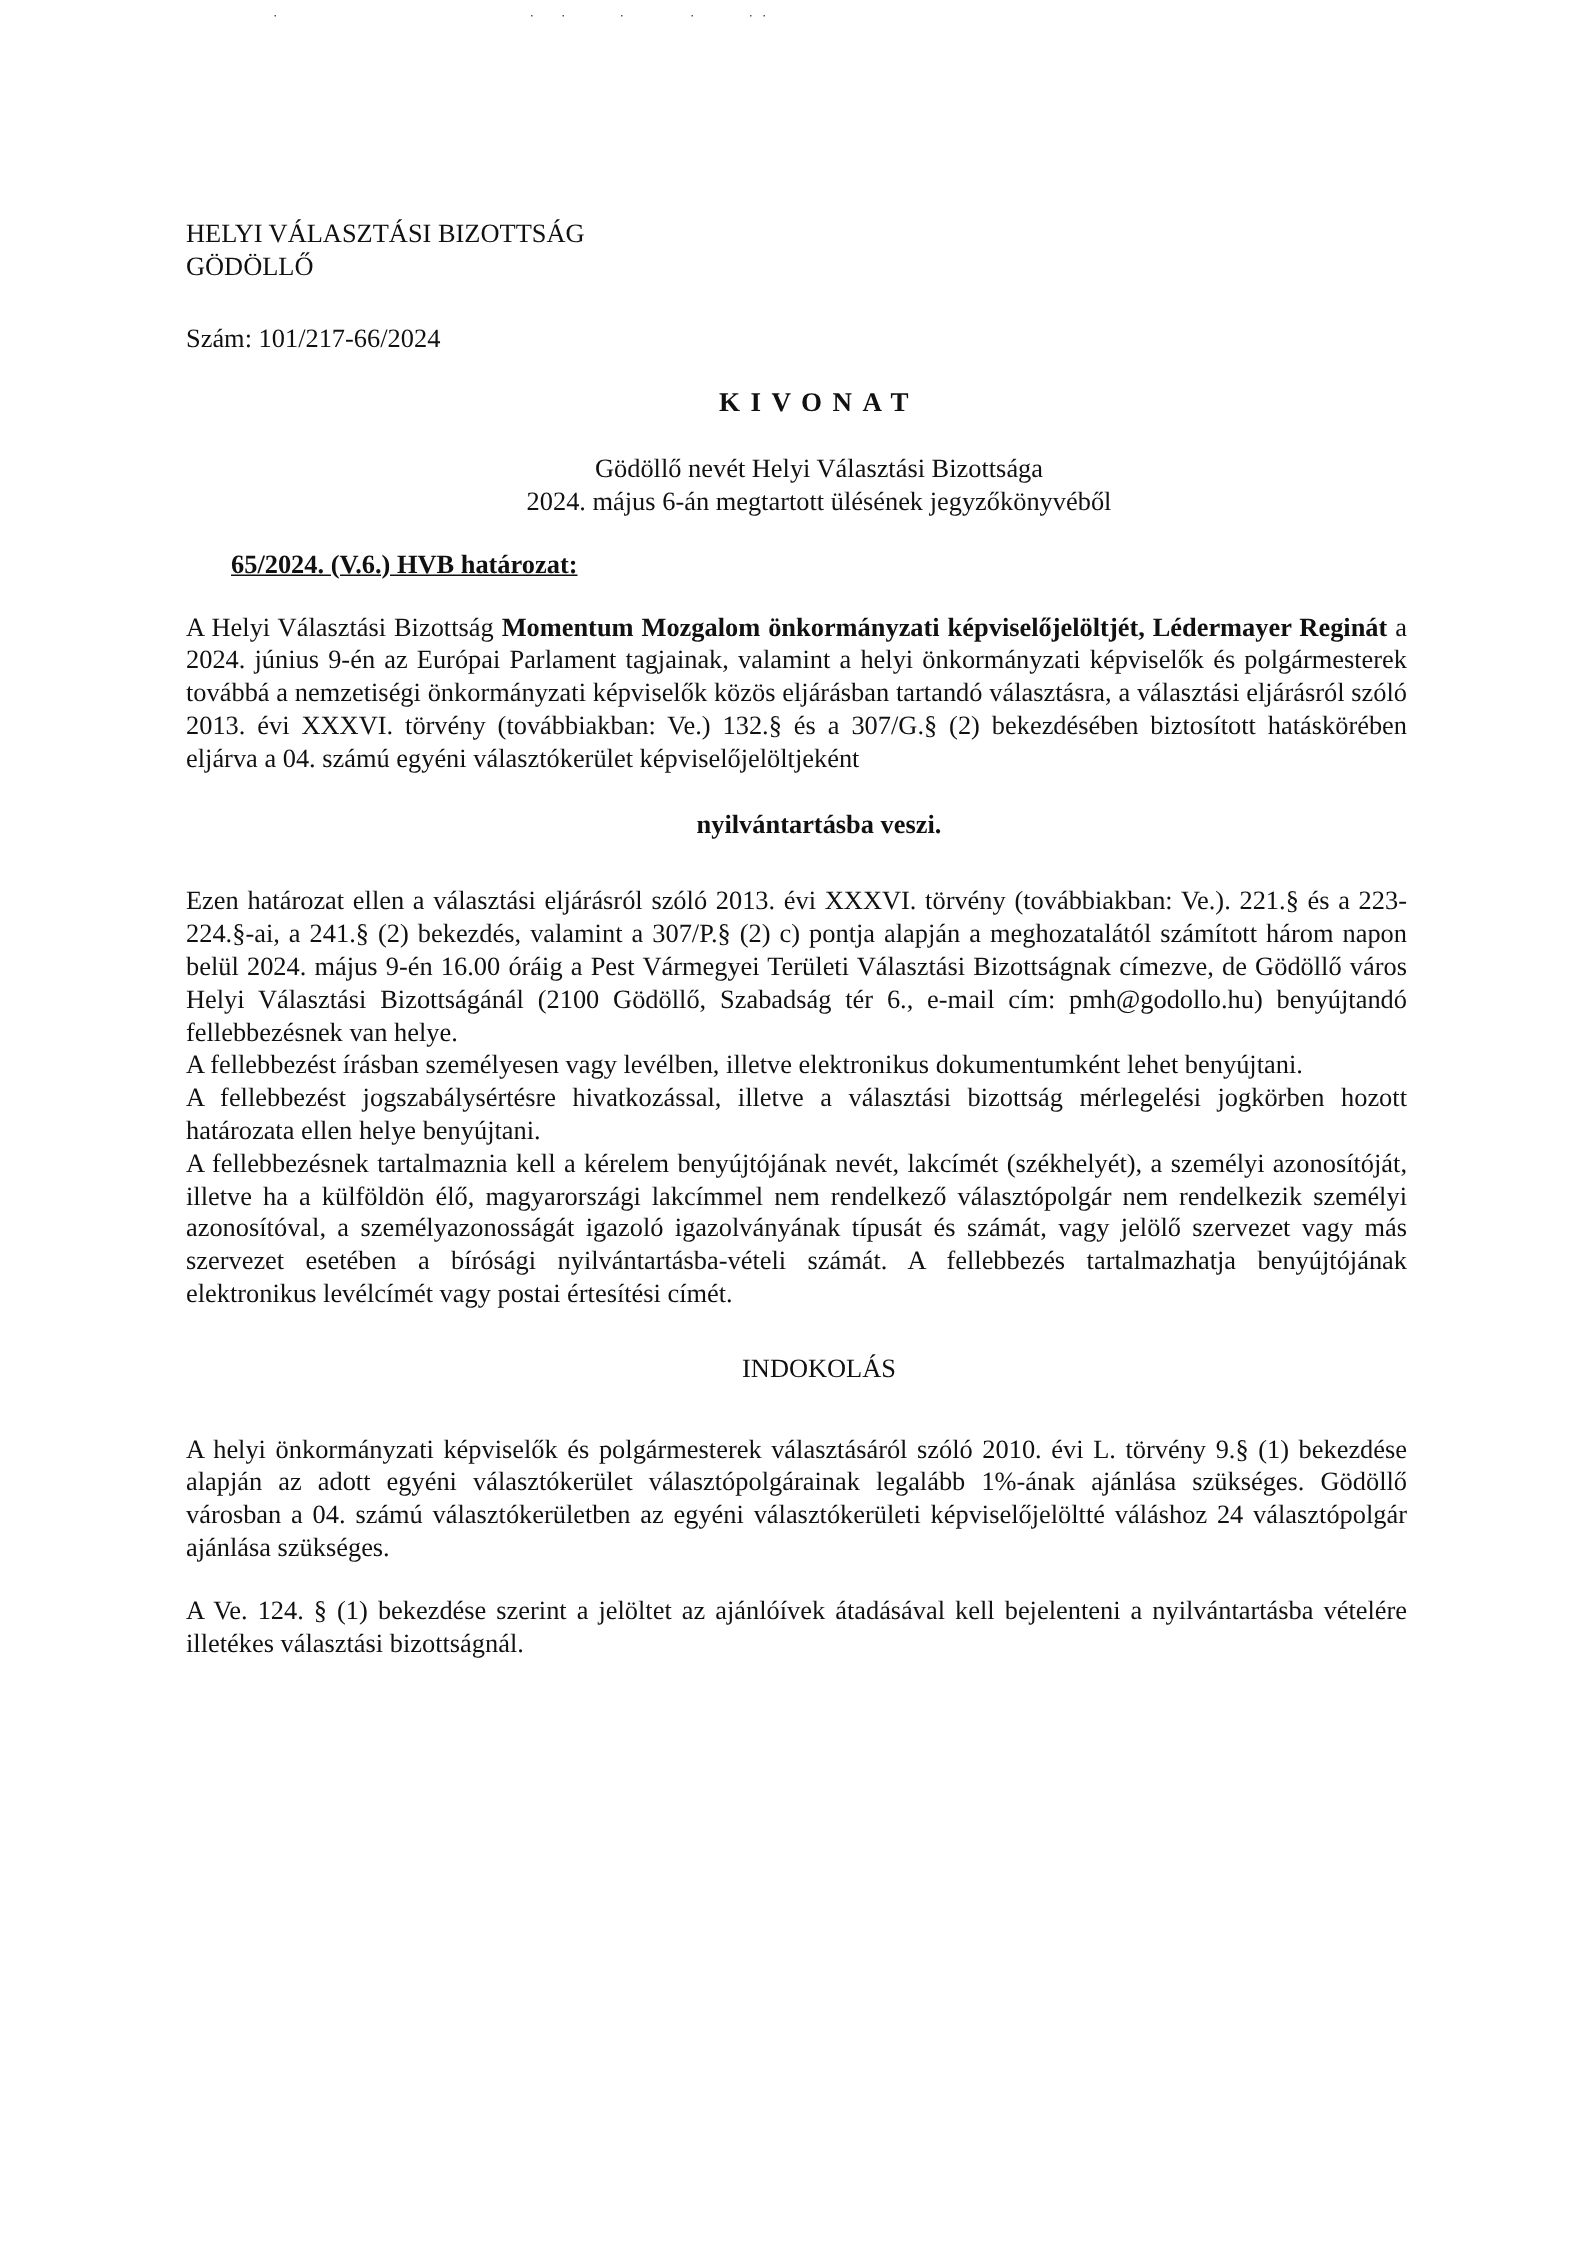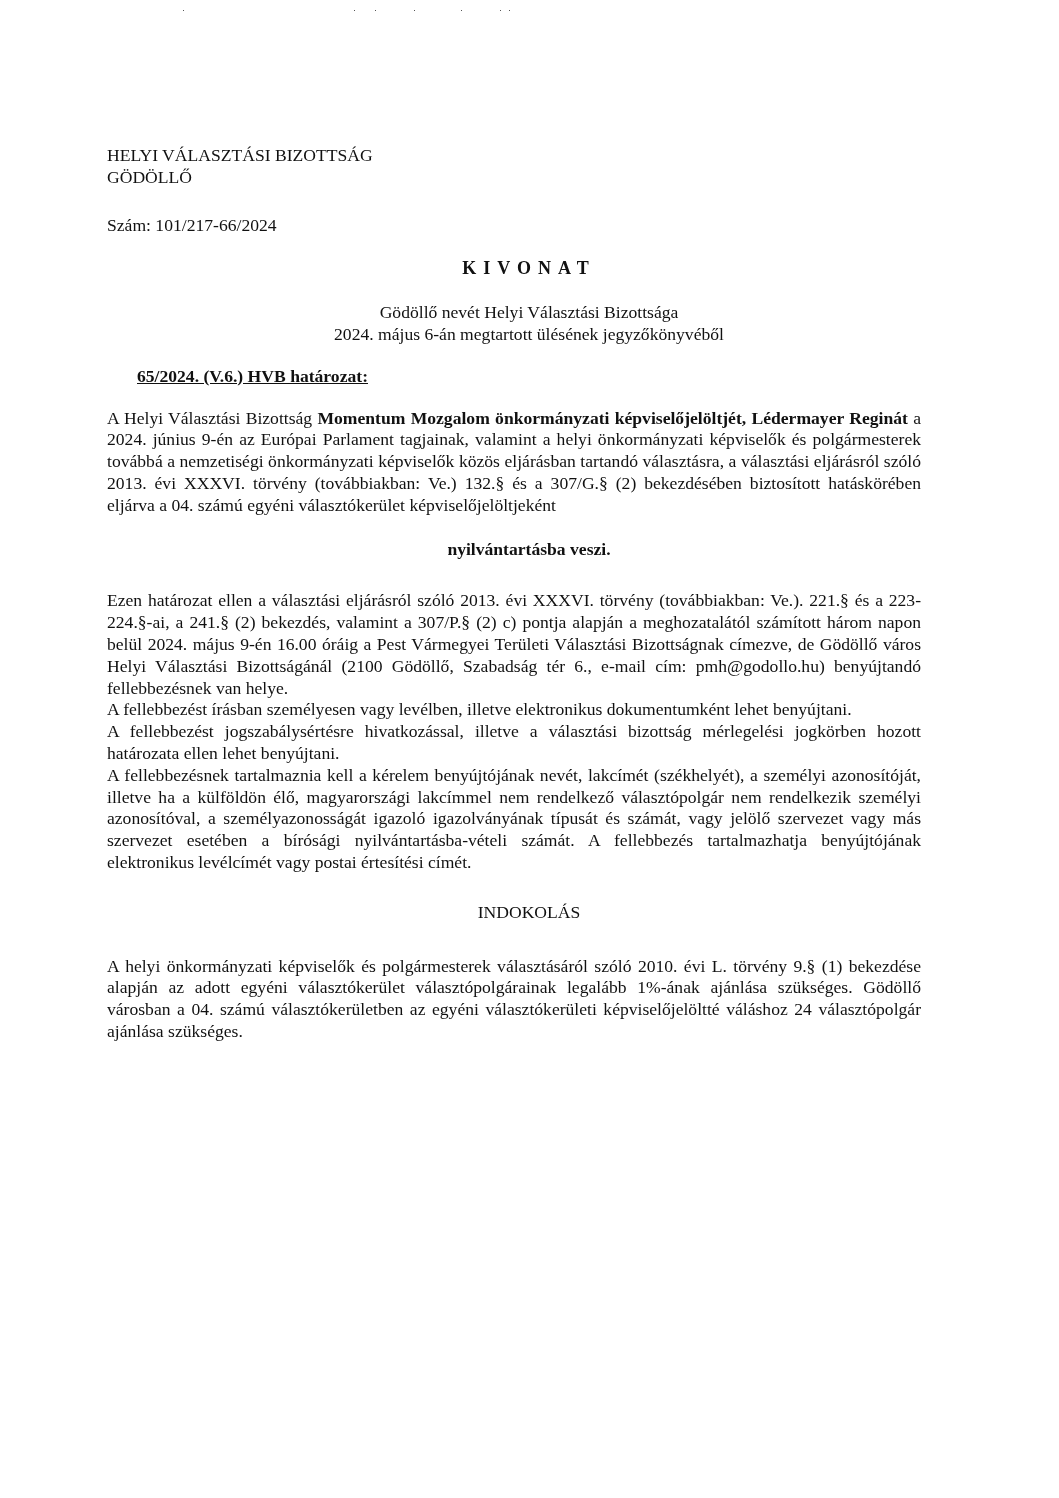--- a/index.html
+++ b/index.html
@@ -1,19 +1,19 @@
 <!DOCTYPE html>
 <html><head>
 <meta charset="utf-8">
 <style>
   html, body { margin:0; padding:0; background:#ffffff; }
   body { width:1059px; height:1498px; position:relative; overflow:hidden;
          font-family:"Liberation Serif", serif; color:#111; }
   .dot { position:absolute; top:10px; width:1px; height:1px; background:#555; }
-  .page { position:absolute; left:107px; top:145px; width:814px; font-size:17.6px; line-height:21.8px; }
+  .page { position:absolute; left:124px; top:145px; width:814px; font-size:17.6px; line-height:21.8px; }
   .hdr { margin:0; }
   .num { margin-top:26px; }
   .title { text-align:center; font-weight:bold; font-size:18px; letter-spacing:7px; margin-top:22px; margin-bottom:22px; padding-left:30px; }
   .center { text-align:center; padding-left:30px; }
   .res { text-align:left; font-weight:bold; text-decoration:underline; margin-top:20px; padding-left:30px; }
   .just { text-align:justify; }
   p { margin:0; }
   .mt20 { margin-top:20px; }
   .dec { text-align:center; font-weight:bold; margin-top:22px; margin-bottom:30px; padding-left:30px; }
   .ind { text-align:center; margin-top:28px; margin-bottom:32px; padding-left:30px; }
@@ -40,19 +40,20 @@
   <p class="center">2024. május 6-án megtartott ülésének jegyzőkönyvéből</p>
 
   <p class="res">65/2024. (V.6.) HVB határozat:</p>
 
   <p class="just mt20"><span>A Helyi Választási Bizottság </span><b>Momentum Mozgalom önkormányzati képviselőjelöltjét, Lédermayer Reginát</b><span> a 2024. június 9-én az Európai Parlament tagjainak, valamint a helyi önkormányzati képviselők és polgármesterek továbbá a nemzetiségi önkormányzati képviselők közös eljárásban tartandó választásra, a választási eljárásról szóló 2013. évi XXXVI. törvény (továbbiakban: Ve.) 132.§ és a 307/G.§ (2) bekezdésében biztosított hatáskörében eljárva a 04. számú egyéni választókerület képviselőjelöltjeként</span></p>
 
   <p class="dec">nyilvántartásba veszi.</p>
 
   <p class="just">Ezen határozat ellen a választási eljárásról szóló 2013. évi XXXVI. törvény (továbbiakban: Ve.). 221.§ és a 223-224.§-ai, a 241.§ (2) bekezdés, valamint a 307/P.§ (2) c) pontja alapján a meghozatalától számított három napon belül 2024. május 9-én 16.00 óráig a Pest Vármegyei Területi Választási Bizottságnak címezve, de Gödöllő város Helyi Választási Bizottságánál (2100 Gödöllő, Szabadság tér 6., e-mail cím: pmh@godollo.hu) benyújtandó fellebbezésnek van helye.</p>
   <p class="just">A fellebbezést írásban személyesen vagy levélben, illetve elektronikus dokumentumként lehet benyújtani.</p>
-  <p class="just">A fellebbezést jogszabálysértésre hivatkozással, illetve a választási bizottság mérlegelési jogkörben hozott határozata ellen lehet benyújtani.</p>
+  <p class="just">A fellebbezést jogszabálysértésre hivatkozással, illetve a választási bizottság mérlegelési jogkörben hozott határozata ellen helye benyújtani.</p>
   <p class="just">A fellebbezésnek tartalmaznia kell a kérelem benyújtójának nevét, lakcímét (székhelyét), a személyi azonosítóját, illetve ha a külföldön élő, magyarországi lakcímmel nem rendelkező választópolgár nem rendelkezik személyi azonosítóval, a személyazonosságát igazoló igazolványának típusát és számát, vagy jelölő szervezet vagy más szervezet esetében a bírósági nyilvántartásba-vételi számát. A fellebbezés tartalmazhatja benyújtójának elektronikus levélcímét vagy postai értesítési címét.</p>
 
   <p class="ind">INDOKOLÁS</p>
 
   <p class="just">A helyi önkormányzati képviselők és polgármesterek választásáról szóló 2010. évi L. törvény 9.§ (1) bekezdése alapján az adott egyéni választókerület választópolgárainak legalább 1%-ának ajánlása szükséges. Gödöllő városban a 04. számú választókerületben az egyéni választókerületi képviselőjelöltté váláshoz 24 választópolgár ajánlása szükséges.</p>
+  <p class="just mt20">A Ve. 124. § (1) bekezdése szerint a jelöltet az ajánlóívek átadásával kell bejelenteni a nyilvántartásba vételére illetékes választási bizottságnál.</p>
 </div>
 
 </body></html>

